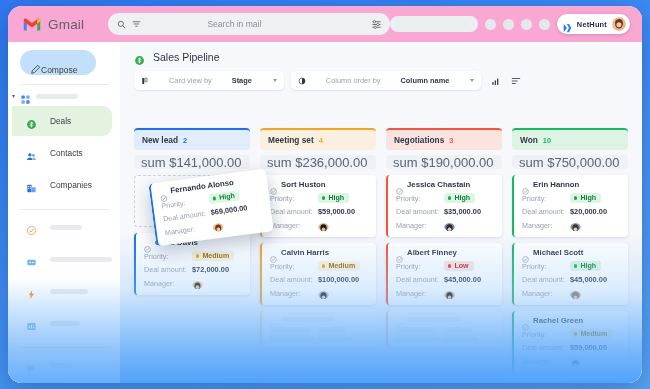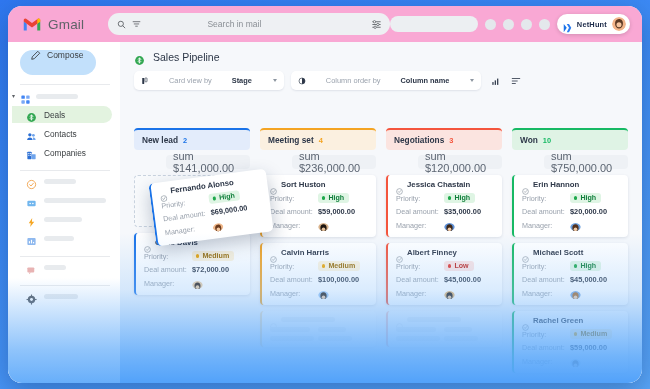--- a/index.html
+++ b/index.html
@@ -71,30 +71,30 @@
     position: absolute; left: 0; top: 36px;
     width: 112px; height: 341px;
     background: #ffffff;
     padding-top: 6px;
   }
   .compose {
     margin: 2px 0 0 12px;
     width: 76px; height: 25px;
     border-radius: 13px;
     background: #c2e0fb;
-    display: flex; align-items: flex-start; gap: 6px;
+    display: flex; align-items: flex-end; 
     padding-left: 10px;
   }
   .pencil { width: 11px; height: 11px; flex: none; }
   .compose span { font-size: 8.5px; color: #3c4043; }
 
   .sb-divider { height: 1px; background: #e8eaed; margin: 9px 10px 0 12px; }
 
   .sb-row {
-    height: 17px; display: flex; align-items: center; gap: 7px;
+    height: 30px; display: flex; align-items: center; gap: 13px;
     padding-left: 14px; margin: 2px 8px 0 4px;
     border-radius: 0 9px 9px 0;
   }
   .sb-row.selected { background: #e3f3e0; }
   .sb-ico { width: 11px; height: 11px; flex: none; display: block; }
   .sb-label { font-size: 8.3px; color: #3c4043; }
   .sb-blur { height: 5px; border-radius: 3px; background: #e8ebee; }
   .sb-collapse { display:flex; align-items:center; gap:5px; padding-left:4px; margin-top:3px; height:16px;}
   .tiny-caret { font-size: 6px; color: #5f6368; line-height: 1; }
 
@@ -145,21 +145,21 @@
     padding-left: 8px;
     border-top: 2px solid;
     position: relative;
   }
   .col-head .cname { font-size: 8.3px; font-weight: 700; color: #2d3748; }
   .col-count { font-size: 7.4px; font-weight: 600; }
 
   .col-sum {
     margin-top: 5px; height: 14px; border-radius: 4px;
     background: #eef1f5; display: flex; align-items: center;
-    padding-left: 7px; font-size: 11px; color: #5c6572; margin-left: 32px;
+    padding-left: 7px; font-size: 13px; color: #5c6572;
   }
 
   .card {
     margin-top: 6px;
     background: #fff; border-radius: 4px;
     padding: 5px 7px 6px 8px;
     position: relative;
     box-shadow: 0 1px 3px rgba(16,40,80,.12);
     border-left: 2.5px solid;
   }
@@ -648,21 +648,21 @@
             <span class="ghost-line" style="width:34px;margin-left:4px"></span>
           </div>
         </div>
       </div>
 
       <div class="col">
         <div class="col-head" style="background:#fbe4e0;border-top-color:#f4553d">
           <span class="cname">Negotiations</span>
           <span class="col-count" style="color:#f4553d">3</span>
         </div>
-        <div class="col-sum">sum $120,000.00</div>
+        <div class="col-sum">sum $190,000.00</div>
 
         <div class="card" style="border-left-color:#f4553d">
           <div class="card-title">
             <span class="chk">
               <svg viewBox="0 0 16 16" width="7" height="7">
                   <circle cx="8" cy="8" r="6.6" fill="none" stroke="#8d96a1" stroke-width="1.5"></circle>
                   <path d="M5.3 8.2l2 2 3.5-4.2" fill="none" stroke="#8d96a1" stroke-width="1.5" stroke-linecap="round"></path>
                 </svg>
             </span>
             <span class="card-name">Jessica Chastain</span>

